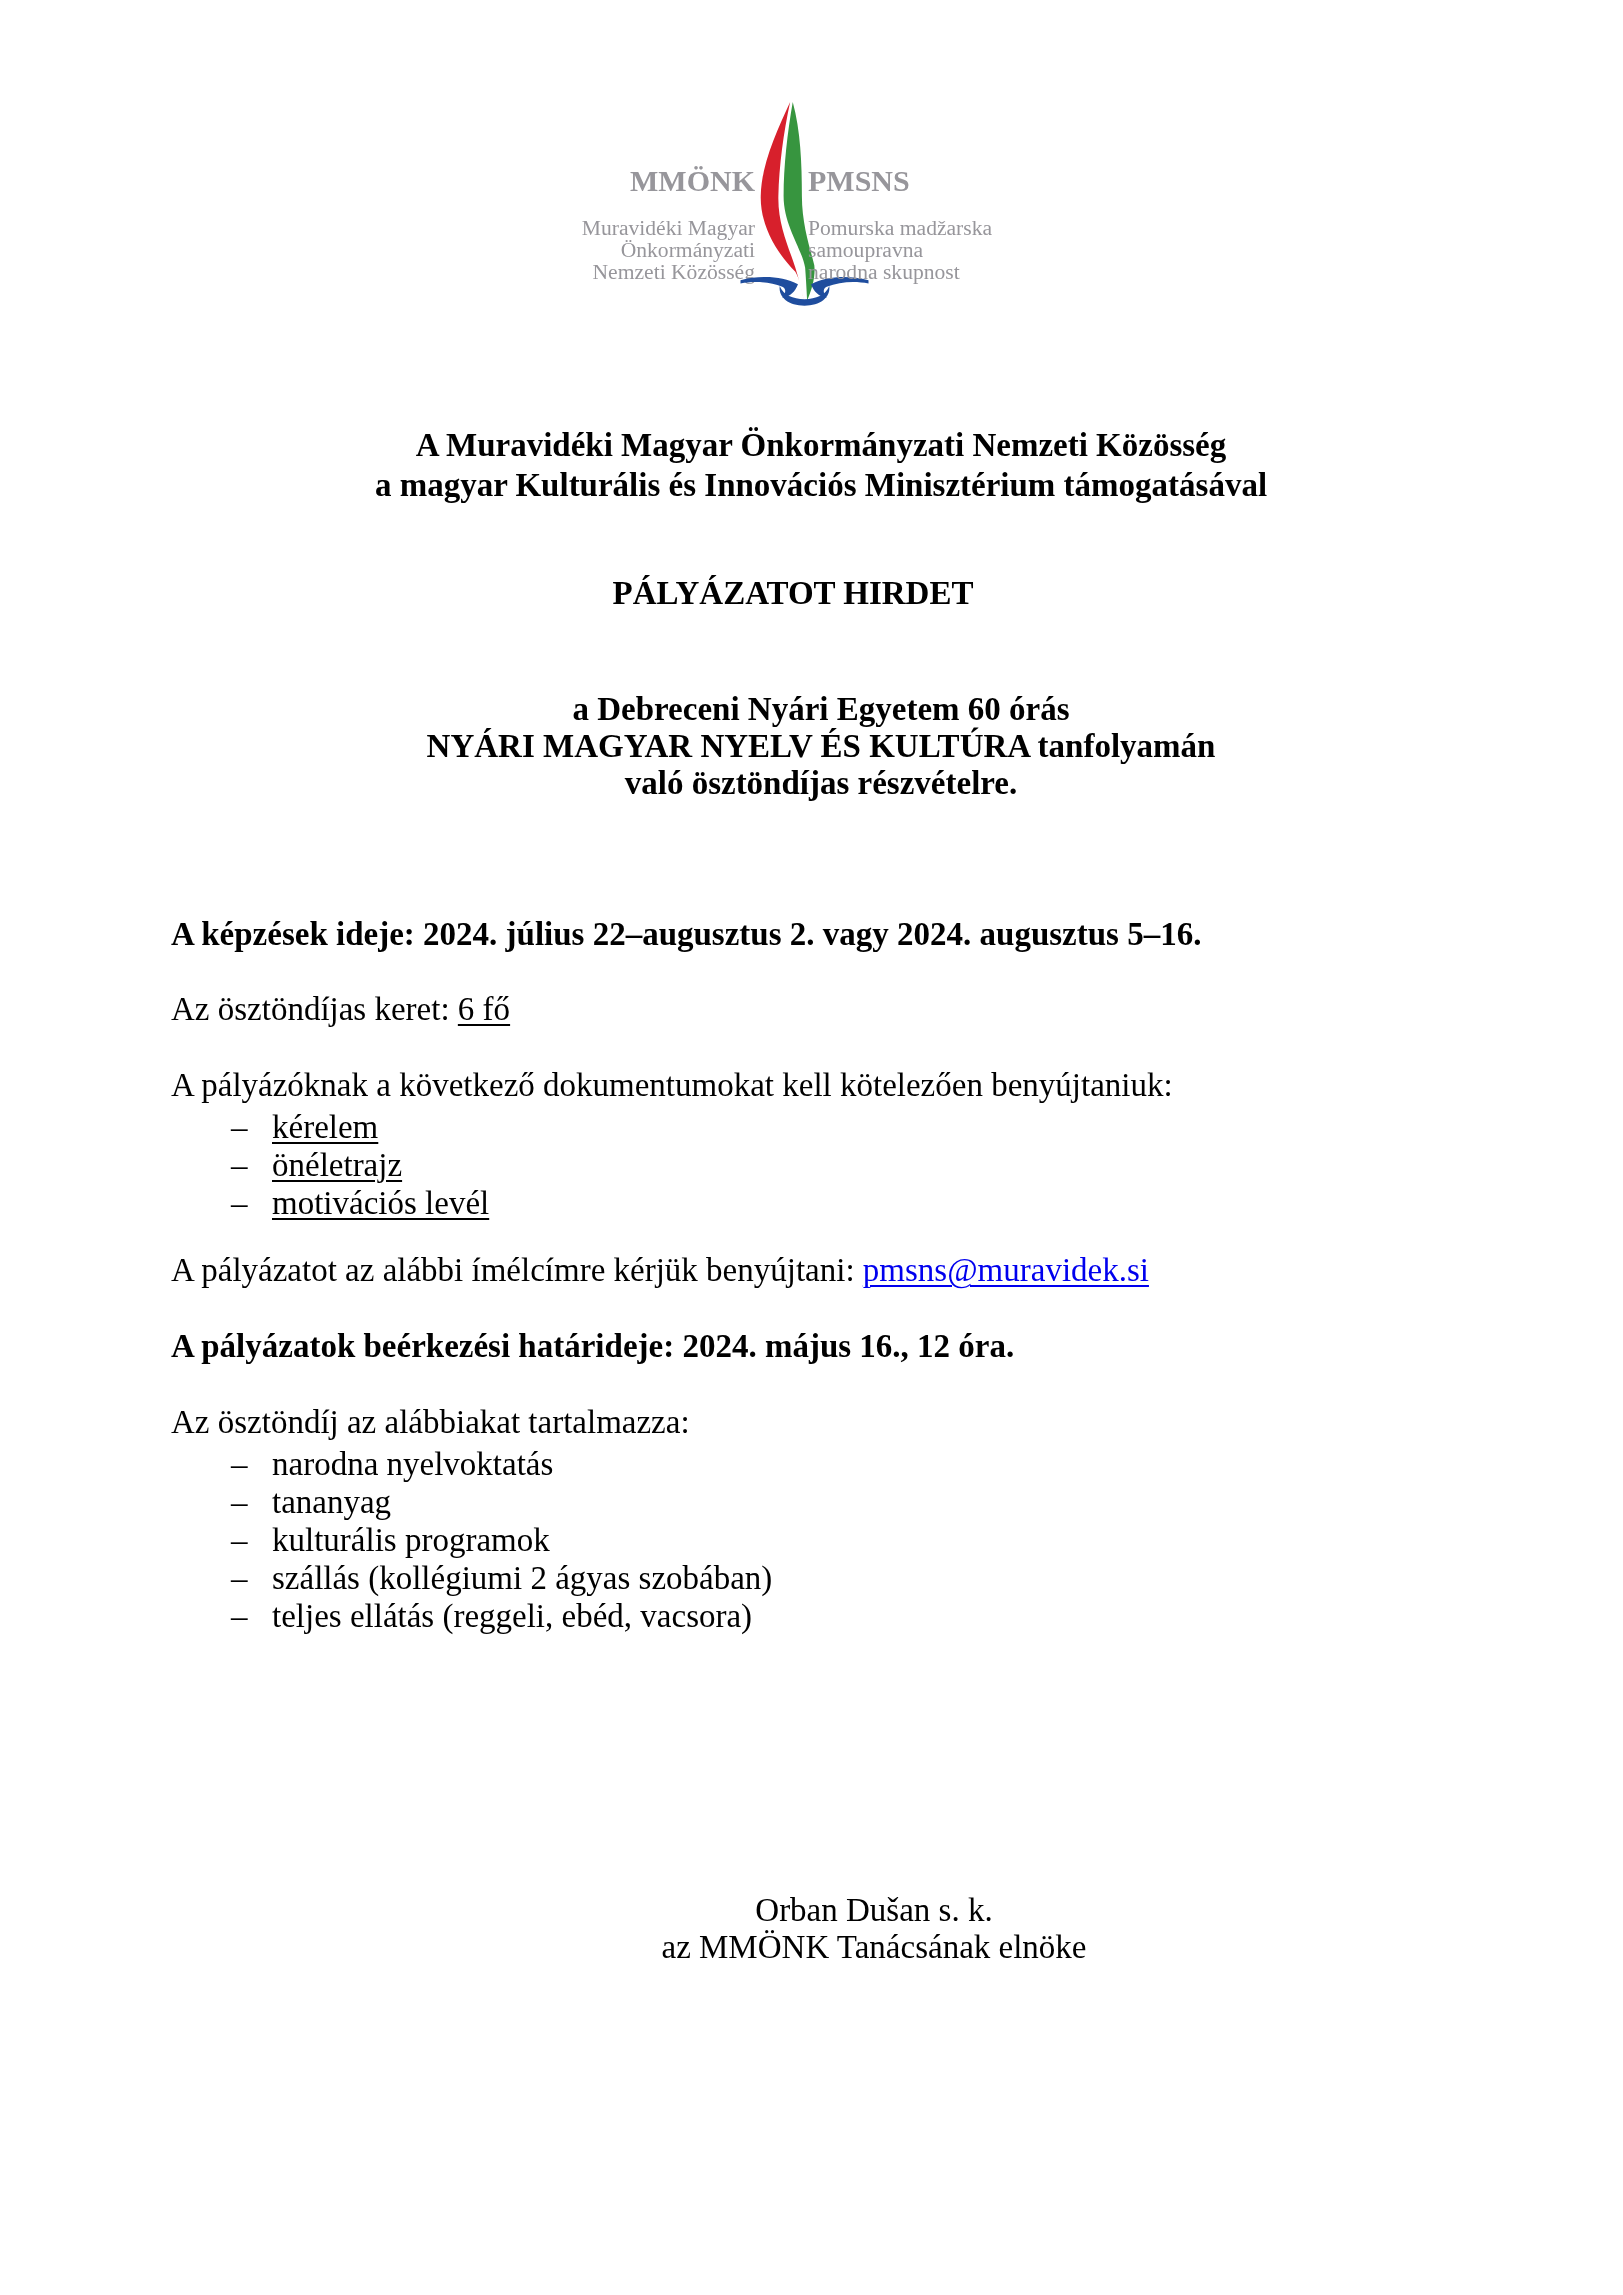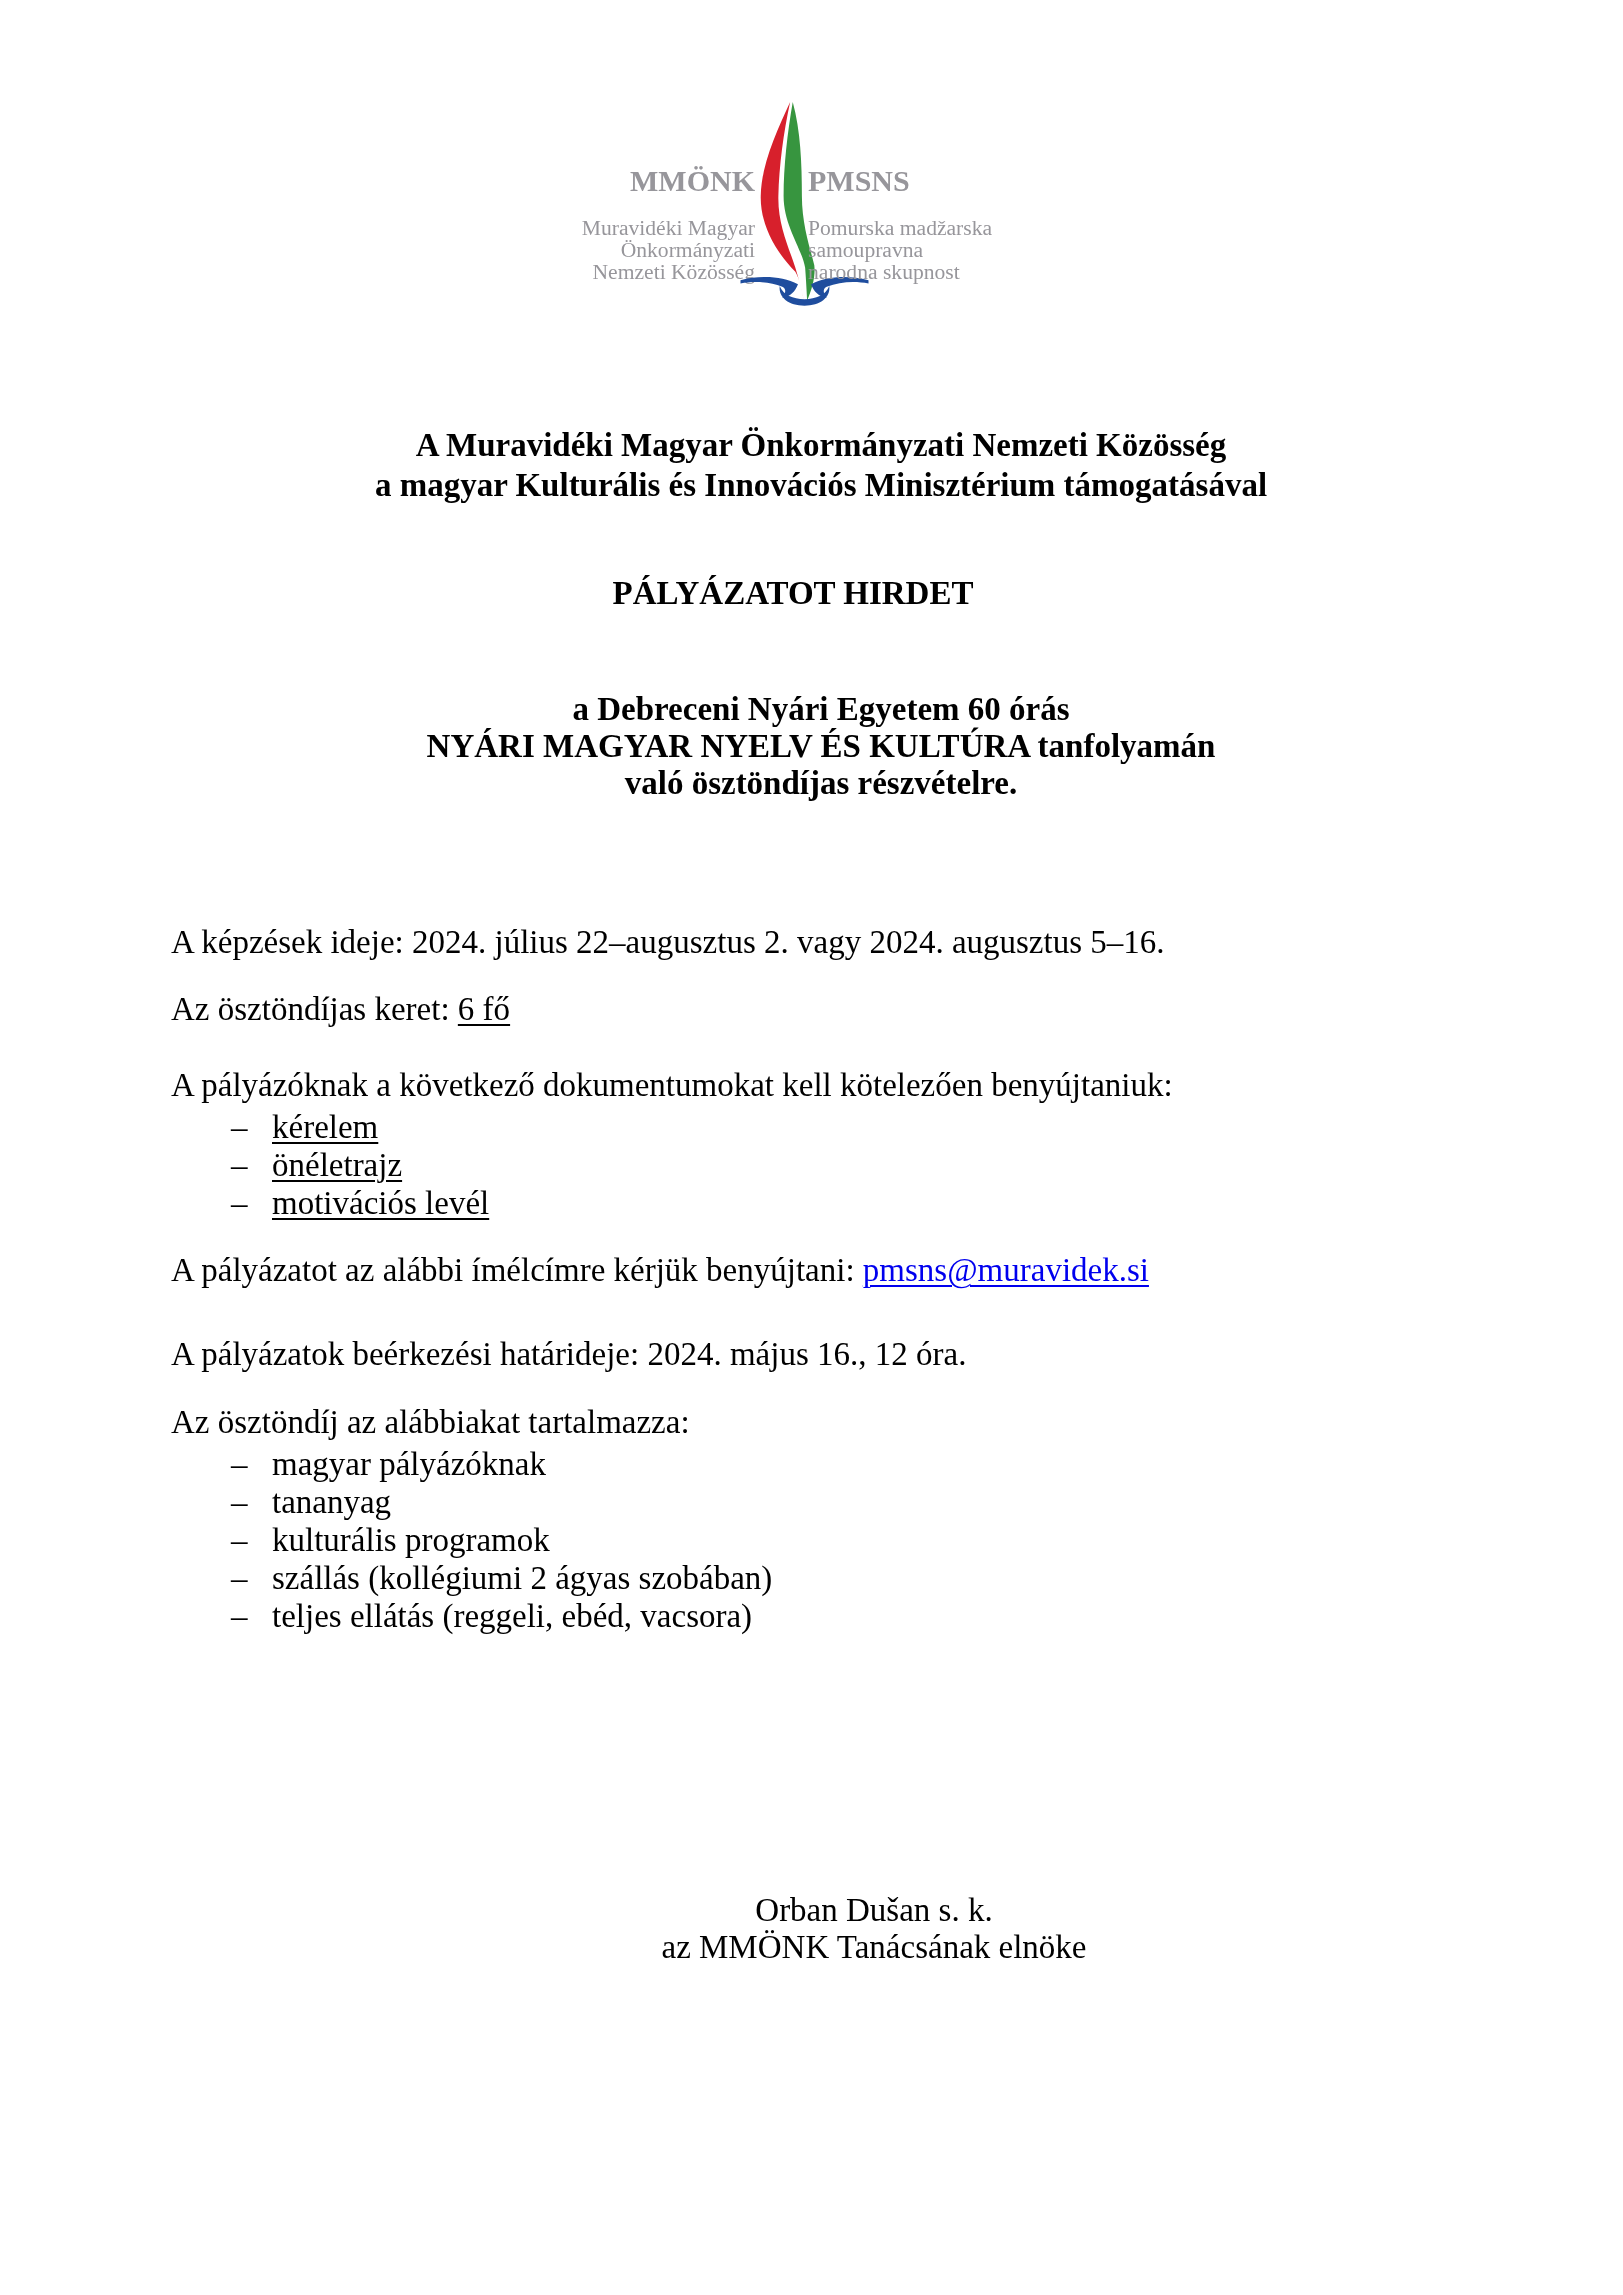--- a/index.html
+++ b/index.html
@@ -9,21 +9,21 @@
     width:1623px;height:2295px;
     background:#ffffff;
     font-family:"Liberation Serif", serif;
     color:#000000;
     overflow:hidden;
   }
   .abs{position:absolute;}
   .centered{transform:translateX(-50%);text-align:center;white-space:nowrap;}
   .body-text{font-size:33px;line-height:37px;white-space:nowrap;}
   .lh615{line-height:40px;}
-  .bold{font-weight:normal;margin-top:8px;}
+  .bold{font-weight:bold;}
   .title-block{font-size:33px;line-height:40px;font-weight:bold;}
   .uline{text-decoration:underline;text-decoration-thickness:2px;text-underline-offset:3.9px;}
   a.link{
     color:var(--link-blue,#0000ee);
     text-decoration:underline;
     text-decoration-thickness:2px;
     text-underline-offset:3.9px;
     cursor:pointer;
   }
   .list-block .list-item{position:relative;padding-left:101px;line-height:38px;}
@@ -110,21 +110,21 @@
     <span>A pályázatot az alábbi ímélcímre kérjük benyújtani: </span><a class="link">pmsns@muravidek.si</a>
   </div>
 
   <div class="abs body-text bold" style="left:171px;top:1328px;">A pályázatok beérkezési határideje: 2024. május 16., 12 óra.</div>
 
   <div class="abs body-text" style="left:171px;top:1404px;">Az ösztöndíj az alábbiakat tartalmazza:</div>
 
   <div class="abs body-text list-block" style="left:171px;top:1445px;">
     <div class="list-item">
       <span class="marker">–</span>
-      <span>magyar pályázóknak</span>
+      <span>narodna nyelvoktatás</span>
     </div>
     <div class="list-item">
       <span class="marker">–</span>
       <span>tananyag</span>
     </div>
     <div class="list-item">
       <span class="marker">–</span>
       <span>kulturális programok</span>
     </div>
     <div class="list-item">

